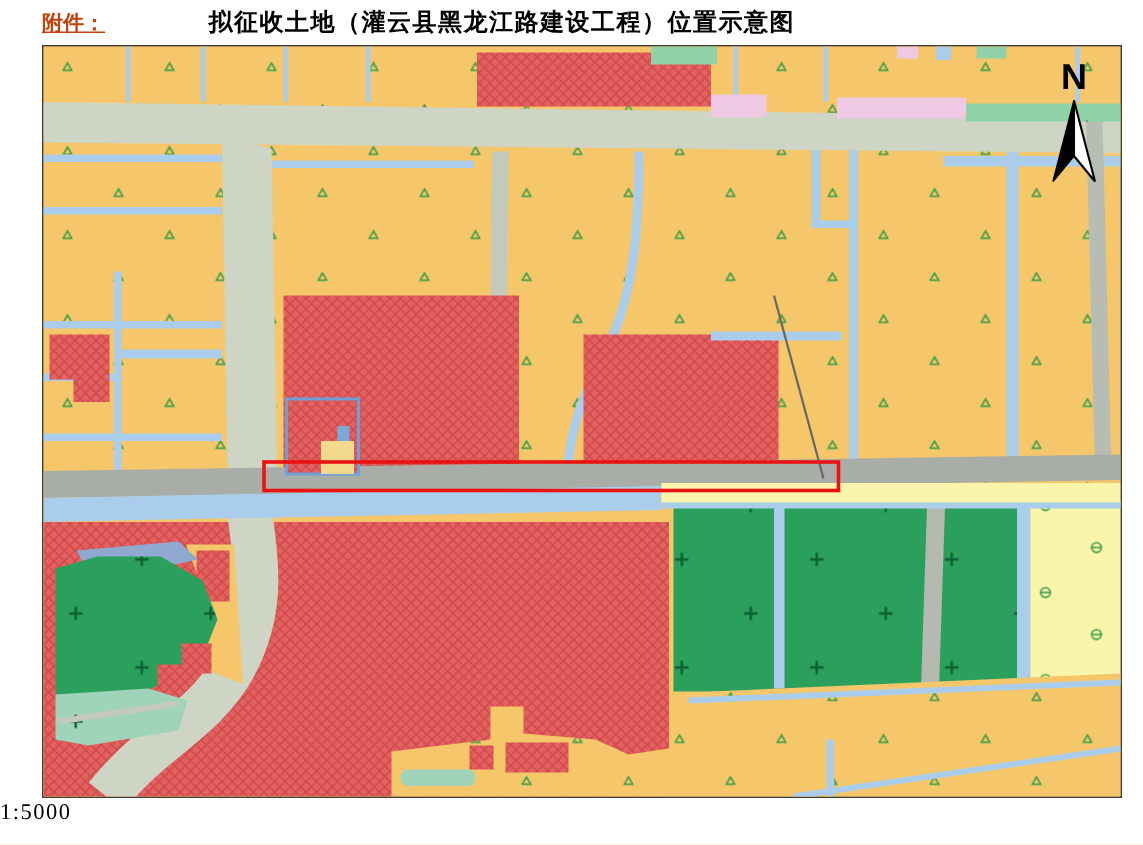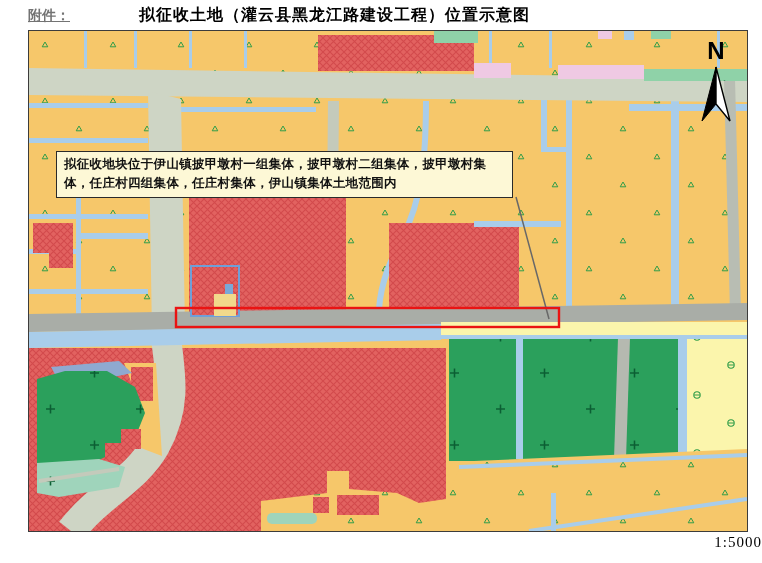--- a/index.html
+++ b/index.html
@@ -1,29 +1,29 @@
 <!DOCTYPE html>
 <html><head>
 <meta charset="utf-8">
 <style>
   html,body{margin:0;padding:0;background:#ffffff;}
   body{width:762px;height:563px;position:relative;overflow:hidden;
        font-family:"Liberation Serif","DejaVu Serif",serif;}
   .attachment{position:absolute;left:28px;top:7px;font-size:14px;font-weight:bold;
-       text-decoration:underline;color:#737373;}
+       text-decoration:underline;color:#c2410c;}
   .title{position:absolute;left:0;top:5px;width:669px;text-align:center;
        font-size:16px;font-weight:bold;letter-spacing:1px;color:#000;}
   .map-frame{position:absolute;left:28px;top:30px;width:718px;height:500px;
        border:1.2px solid #3c3c3c;box-sizing:content-box;background:#f6c76a;}
   .map-frame svg{display:block;}
   .annotation{position:absolute;left:27px;top:120px;width:441px;
        background:#fdf8d6;border:1.2px solid #2a2a2a;padding:3px 7px 4px 7px;
        font-size:12.5px;font-weight:bold;line-height:1.52;color:#111;
        letter-spacing:0.3px;}
-  .scale{position:absolute;left:0;top:534px;width:762px;text-align:right;
+  .scale{position:absolute;left:0;top:534px;width:762px;text-align:left;
        font-size:15px;color:#000;letter-spacing:1px;}
 </style>
 </head>
 <body>
 
 <div class="attachment">附件：</div>
 <div class="title">拟征收土地（灌云县黑龙江路建设工程）位置示意图</div>
 
 <div class="map-frame">
   <svg width="718" height="500" viewBox="0 0 718 500">
@@ -159,16 +159,15 @@
 
     <rect x="147" y="277" width="383" height="19" fill="none" stroke="#ea1312" stroke-width="2.4"></rect>
 
     <g>
       <text x="687" y="28" font-size="24" font-weight="bold" text-anchor="middle" font-family="Liberation Sans, sans-serif" fill="#000">N</text>
       <polygon points="687,36 673,90 687,73" fill="#000" stroke="#000" stroke-width="1"></polygon>
       <polygon points="687,36 701,90 687,73" fill="#fff" stroke="#000" stroke-width="1.4"></polygon>
     </g>
   </svg>
 
-  <div class="annotation">拟征收地块位于伊山镇披甲墩村一组集体，披甲墩村二组集体，披甲墩村集体，任庄村四组集体，任庄村集体，伊山镇集体土地范围内</div>
 </div>
 
 <div class="scale">1:5000</div>
 
 </body></html>

